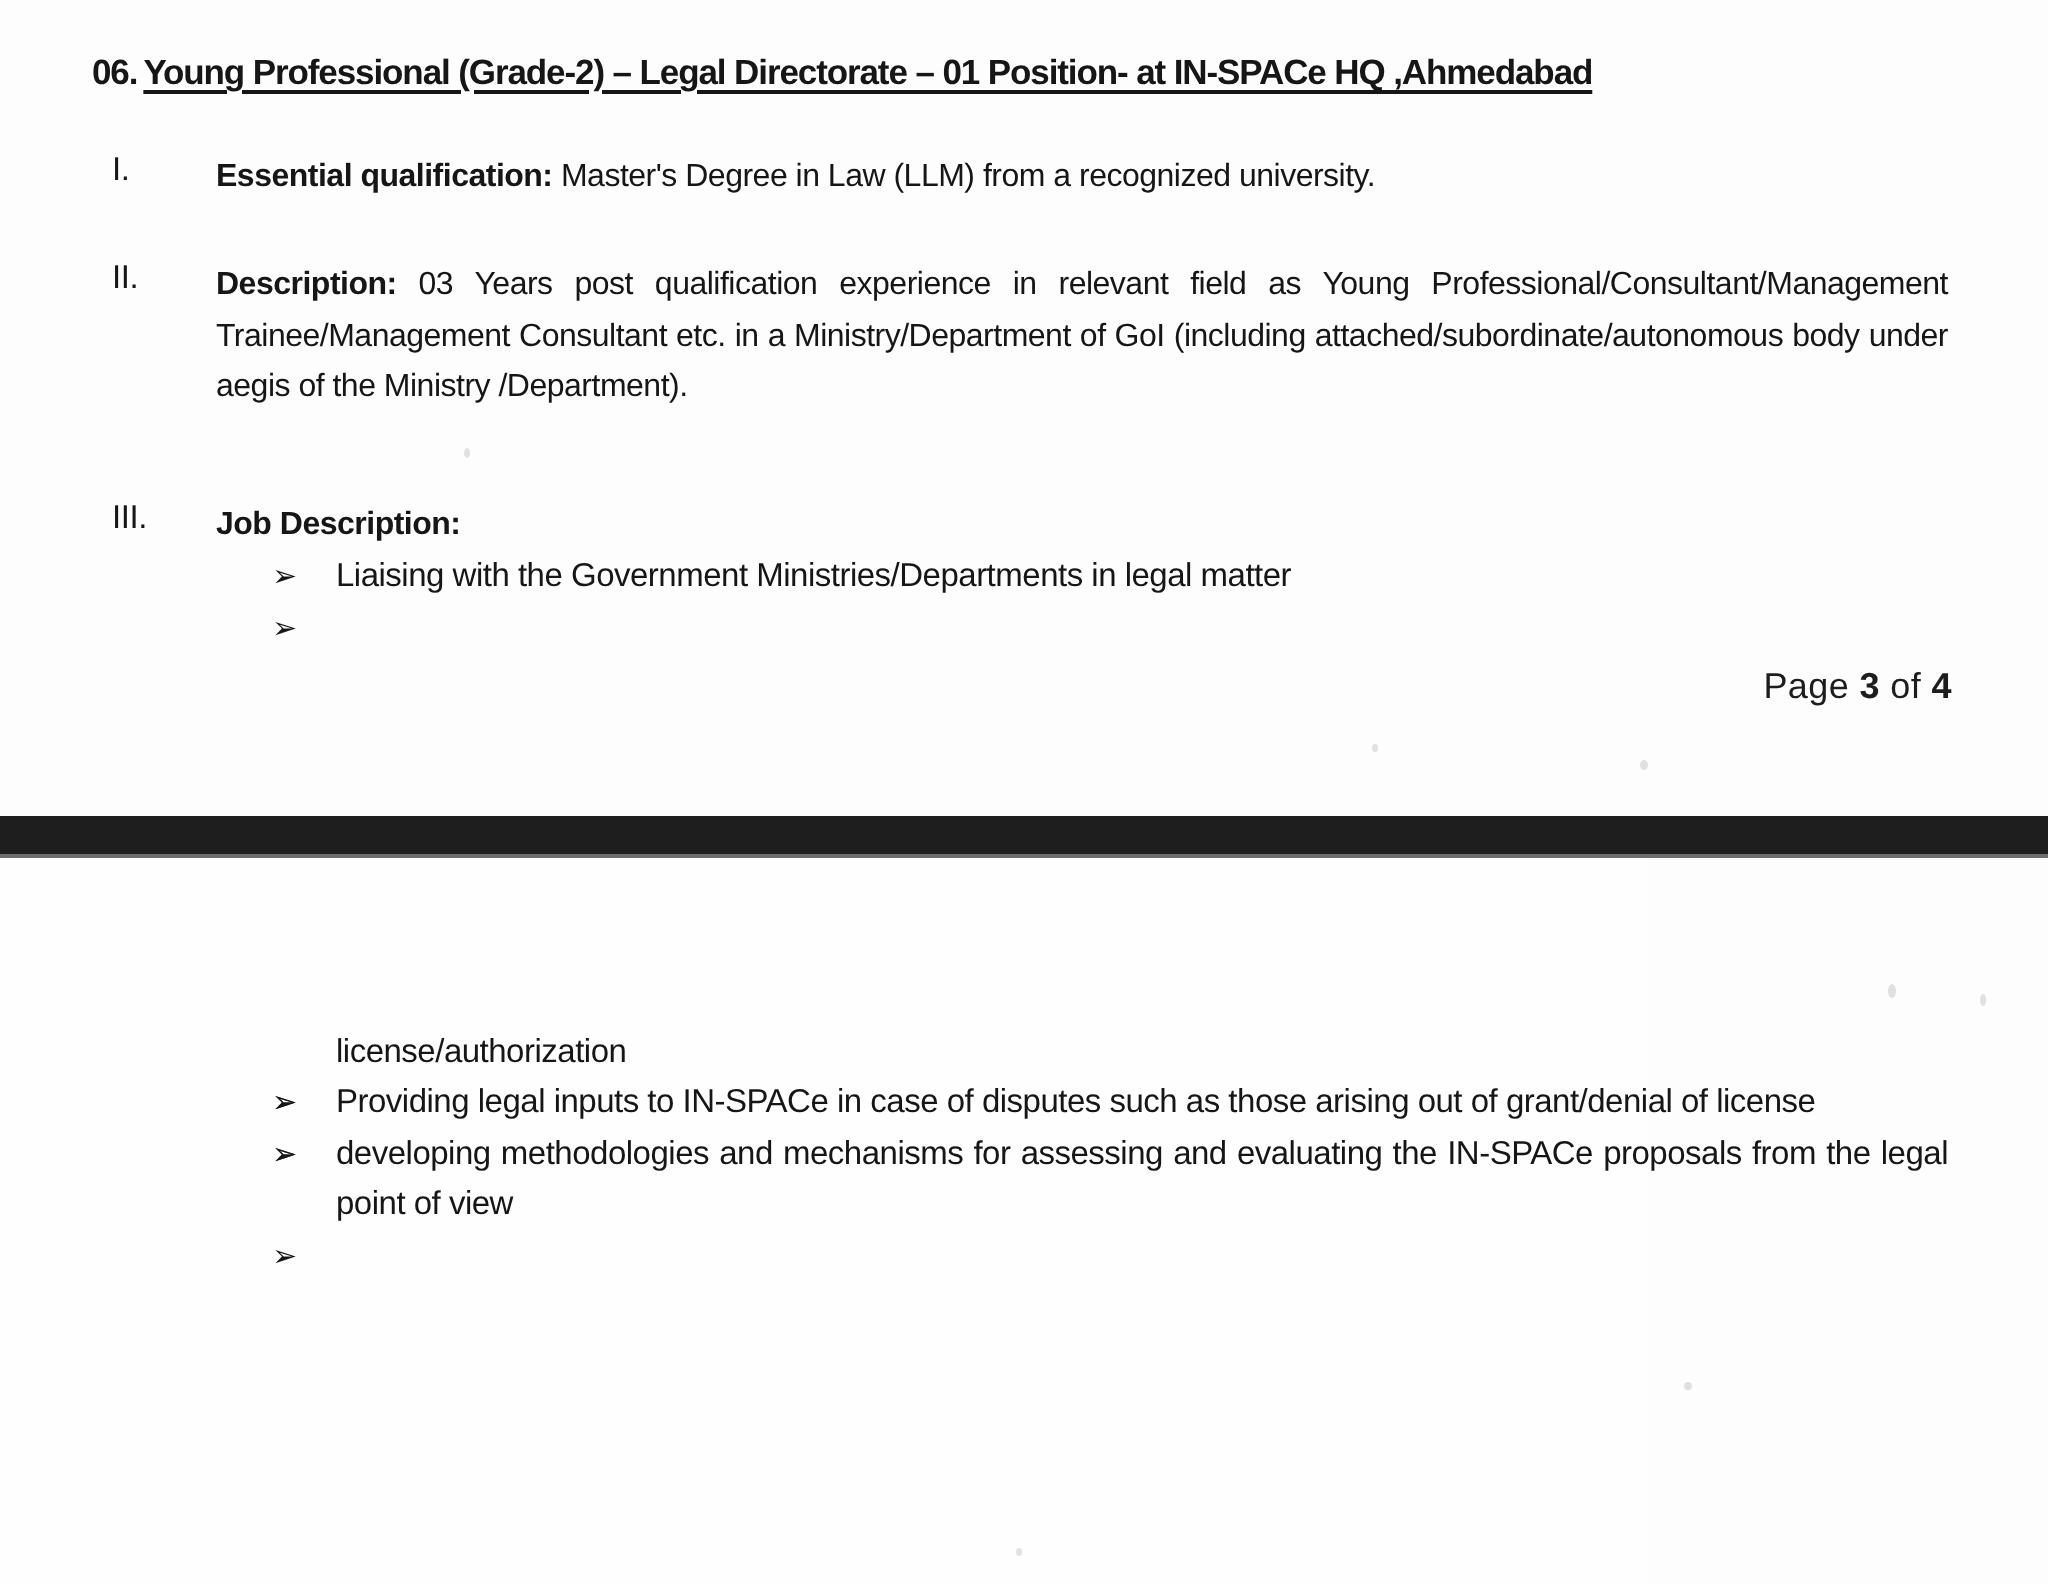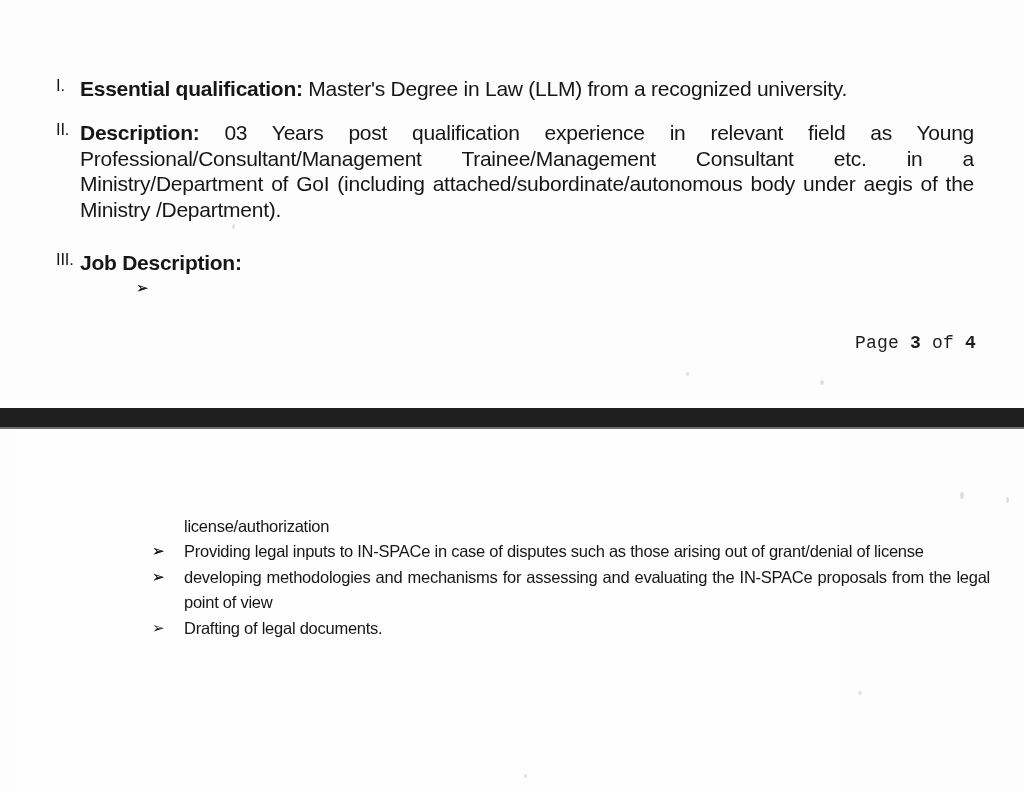--- a/index.html
+++ b/index.html
@@ -38,21 +38,21 @@
     top: 408px;
     width: 1024px;
     height: 19px;
     background: #1e1e1e;
     border-bottom: 2px solid #6d6d6d;
   }
 
   
   .sheet-bottom {
     position: absolute;
-    left: 16px;
+    left: 0;
     top: 429px;
     width: 824px;
     height: 363px;
     background: #fefefe;
   }
 
   
   .doc-heading {
     position: absolute;
     left: 46px;
@@ -85,22 +85,22 @@
     left: 0;
     top: 0;
     width: 46px;
     text-align: left;
     font-size: 16.5px;
     letter-spacing: -0.2px;
   }
   .clause .rn.bold { font-weight: normal; }
 
   .clause .body {
-    margin-left: 24px;
-    font-size: 21px;
+    margin-left: 52px;
+    font-size: 16px;
     line-height: 25.5px;
     text-align: justify;
     letter-spacing: -0.25px;
   }
   .clause .body.nojust { text-align: left; }
   .clause .lead {
     font-weight: bold;
   }
 
   
@@ -133,21 +133,21 @@
     line-height: 25.5px;
     letter-spacing: -0.25px;
     text-align: left;
   }
 
   
   .page-footer {
     position: absolute;
     right: 48px;
     top: 333px;
-    font-family: Liberation Mono, monospace;
+    font-family: Liberation Sans, sans-serif;
     font-size: 18px;
     letter-spacing: 0.2px;
     color: #1d1d1d;
     white-space: nowrap;
   }
   .page-footer .pnum { font-weight: bold; }
 
   
   .speck {
     position: absolute;
@@ -156,45 +156,49 @@
     opacity: 0.55;
   }
 </style>
 </head>
 <body>
 
 <div id="page">
 
   <div class="sheet-top">
 
+    <div class="doc-heading">
+      <span class="num">06.</span><span class="underlined">Young Professional (Grade-2) – Legal Directorate – 01 Position- at IN-SPACe HQ ,Ahmedabad</span>
+    </div>
 
     <div class="clause" style="top:76px;">
       <span class="rn">I.</span>
       <div class="body nojust">
         <span class="lead">Essential qualification:</span><span> Master's Degree in Law (LLM) from a recognized university.</span>
       </div>
     </div>
 
-    <div class="clause" style="top:120px;">
+    <div class="clause" style="top:130px;">
       <span class="rn">II.</span>
       <div class="body">
         <span class="lead">Description:</span><span> 03 Years post qualification experience in relevant field as Young Professional/Consultant/Management Trainee/Management Consultant etc. in a Ministry/Department of GoI (including attached/subordinate/autonomous body under aegis of the Ministry /Department).</span>
       </div>
     </div>
 
     <div class="clause" style="top:250px;">
       <span class="rn bold">III.</span>
       <div class="body nojust">
         <span class="lead">Job Description:</span>
       </div>
     </div>
 
     <ul class="bullets" style="position:absolute; left:132px; top:276px; width:842px;">
       <li class="nojust">
         <span class="arrow">➢</span>
+        <span>Liaising with the Government Ministries/Departments in legal matter</span>
       </li>
       <li>
         <span class="arrow">➢</span>
       </li>
     </ul>
 
     <div class="page-footer">
       <span>Page</span>
       <span class="pnum">3</span>
       <span>of</span>
@@ -224,21 +228,20 @@
       </li>
       <li>
         <span class="arrow">➢</span>
       </li>
       <li>
         <span class="arrow">➢</span>
         <span>developing methodologies and mechanisms for assessing and evaluating the IN-SPACe proposals from the legal point of view</span>
       </li>
       <li class="nojust">
         <span class="arrow">➢</span>
-        <span>Drafting of legal documents.</span>
       </li>
     </ul>
 
     <div class="speck" style="left:944px; top:63px; width:4px; height:7px;"></div>
     <div class="speck" style="left:990px; top:68px; width:3px; height:6px;"></div>
     <div class="speck" style="left:842px; top:262px; width:4px; height:4px;"></div>
     <div class="speck" style="left:508px; top:345px; width:3px; height:4px;"></div>
   </div>
 
 </div>

